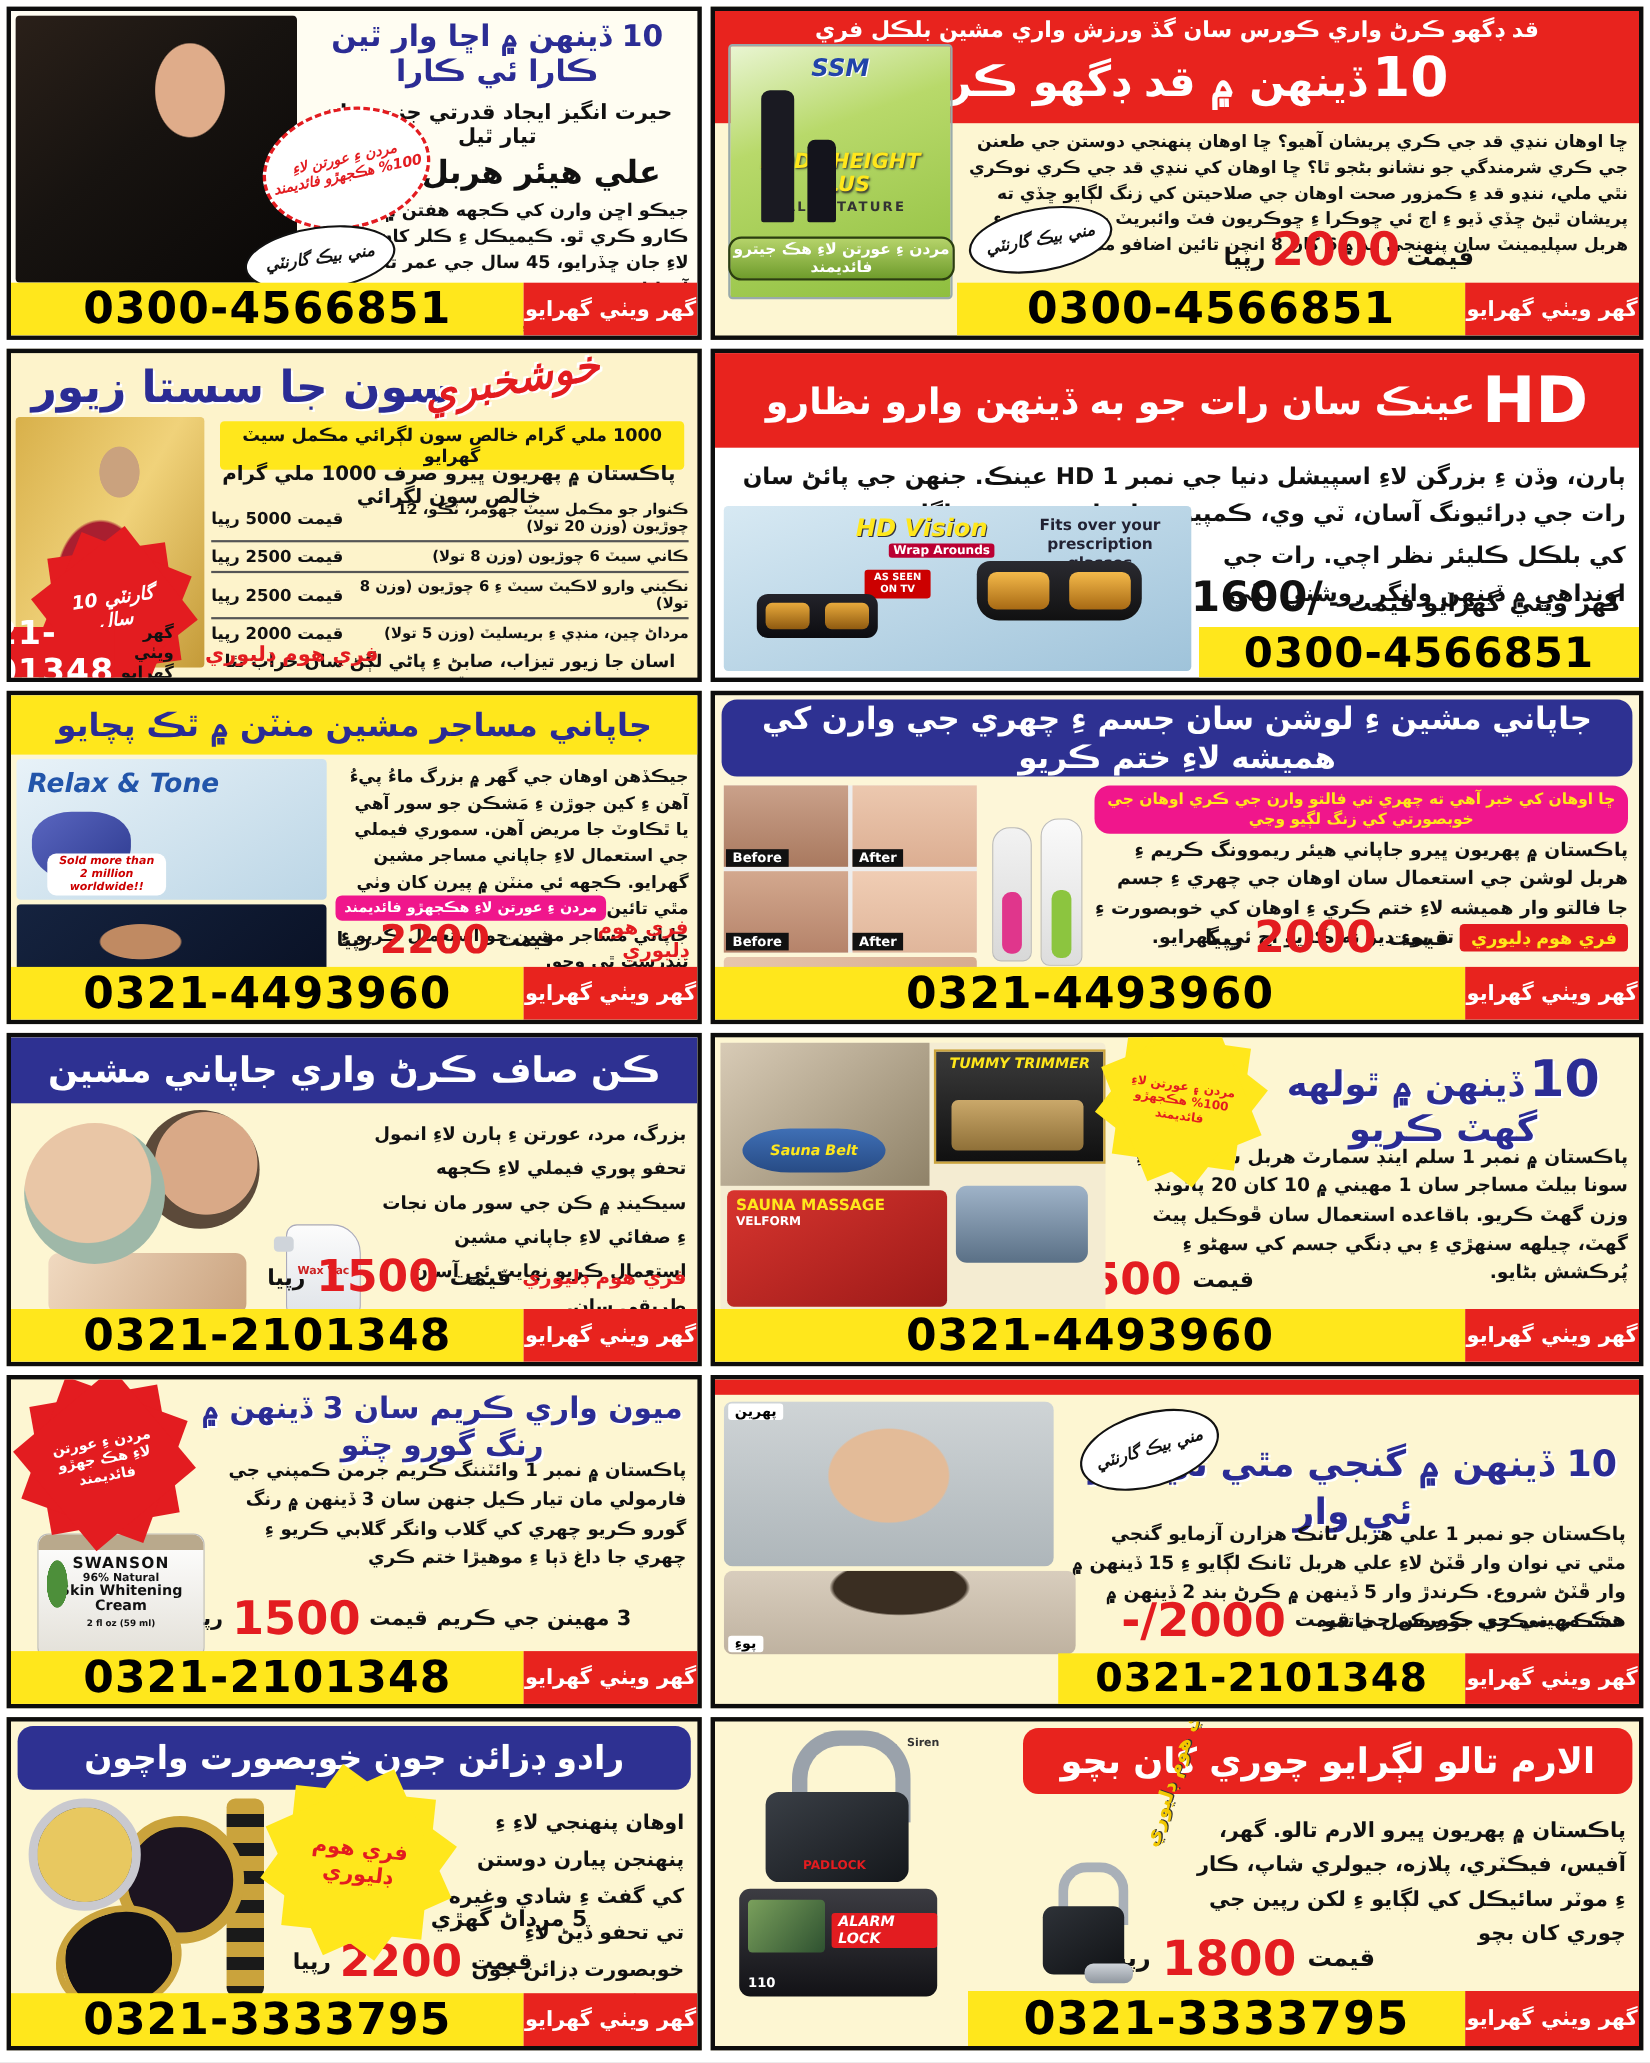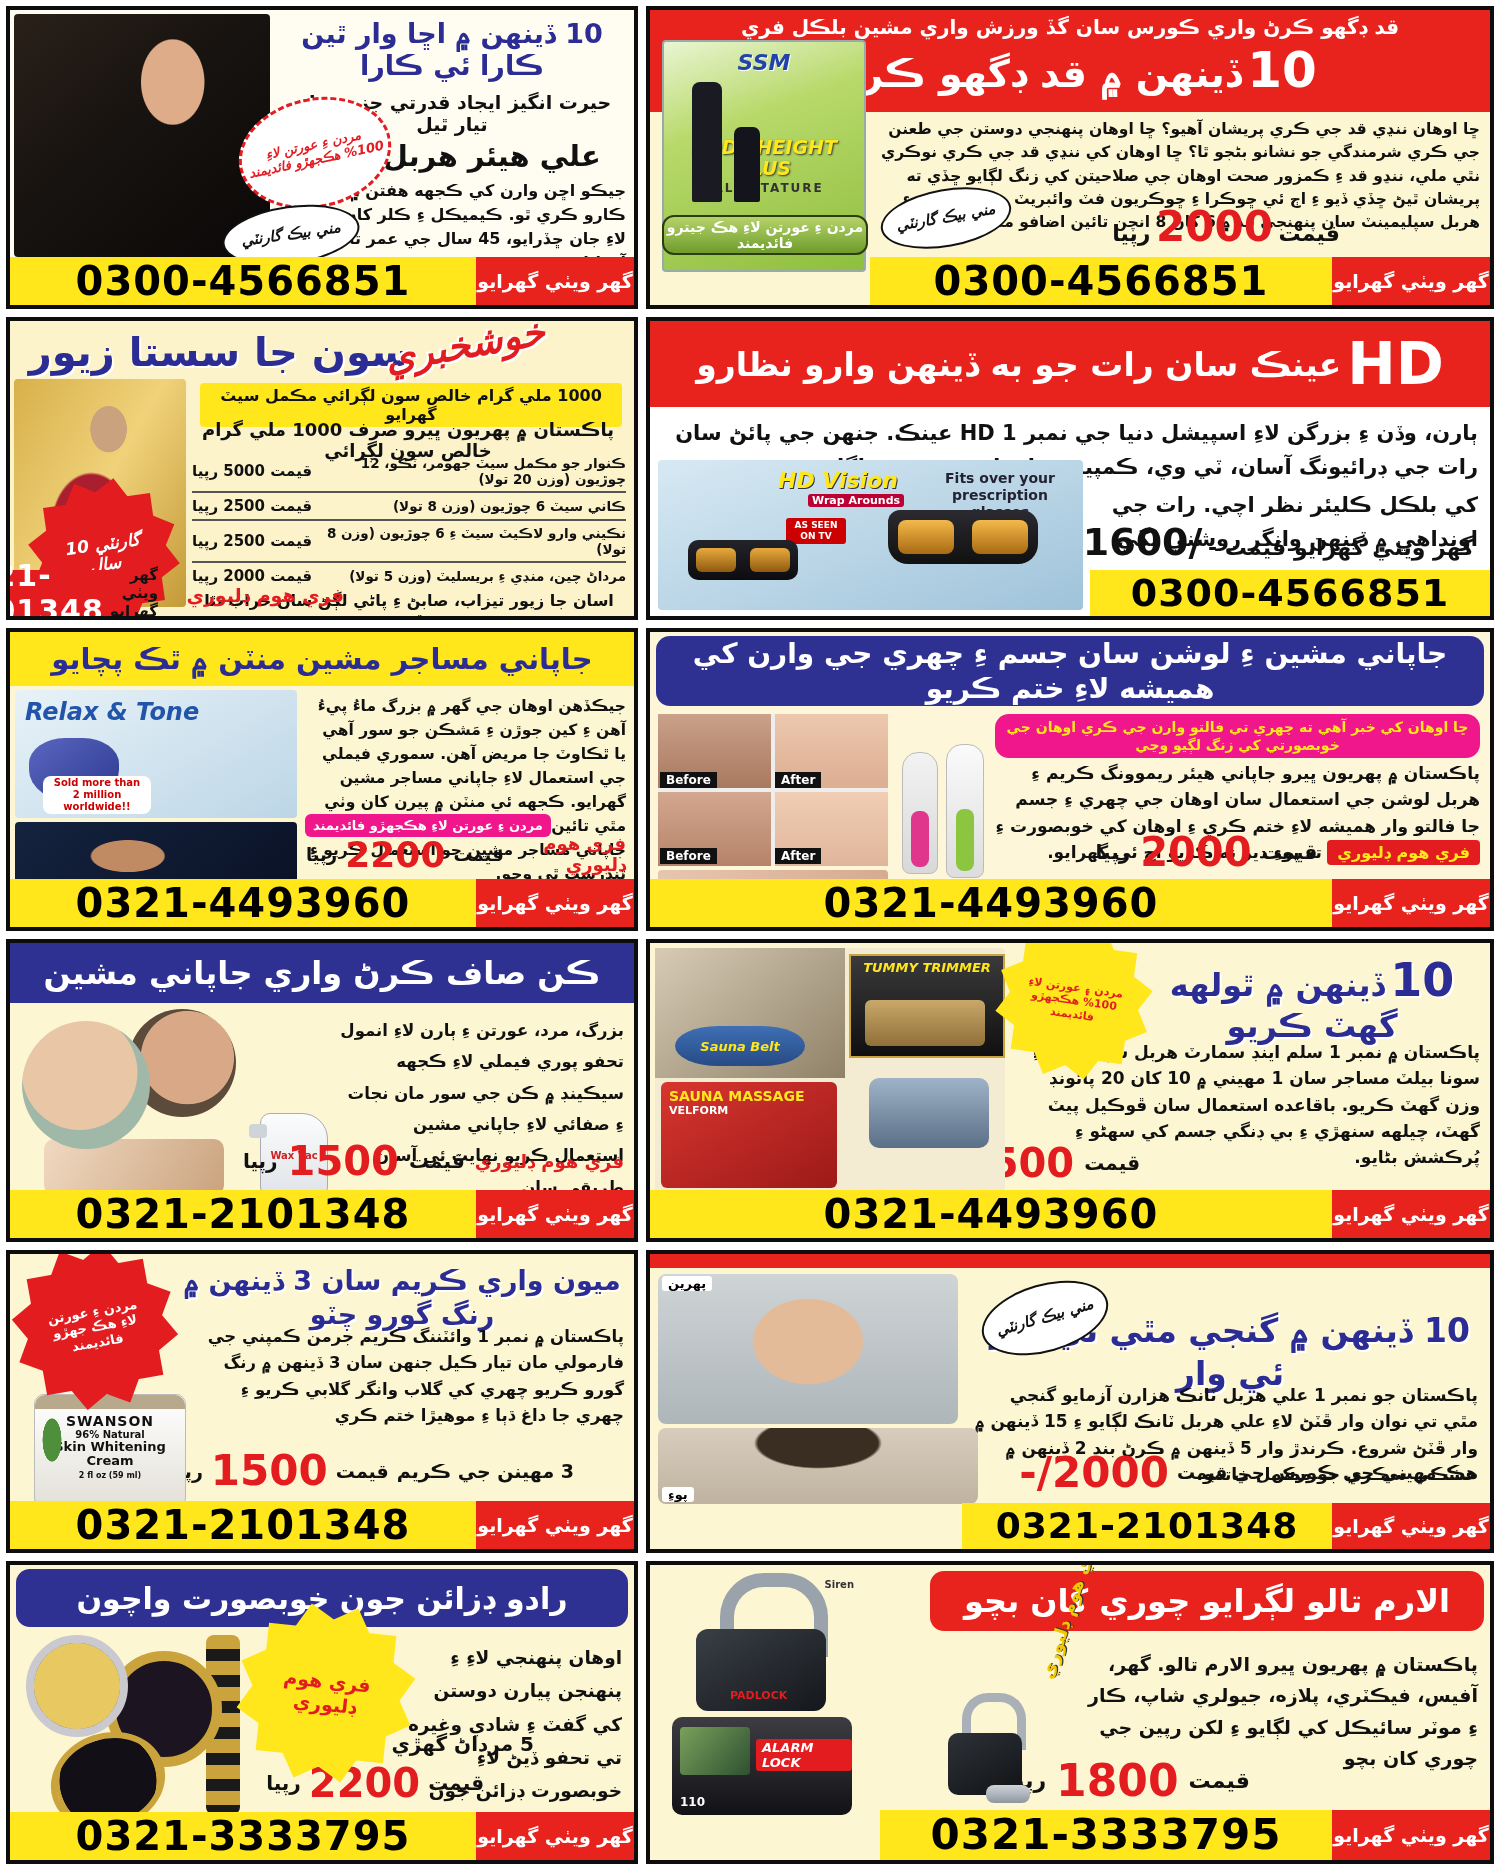--- a/index.html
+++ b/index.html
@@ -159,21 +159,21 @@
     <div class="pbar" style="left:440px;height:46px">
       <div class="pnum" style="font-size:38px">0300-4566851</div>
     </div>
   </div>
 
   <div class="ad">
     <div class="abs rtl c blue" style="left:0;right:0;top:0;height:54px;background:#ffe71c;font-size:29px;display:flex;align-items:center;justify-content:center">جاپاني مساجر مشين منٽن ۾ ٿڪ پچايو</div>
     <div class="photo" style="left:5px;top:58px;width:282px;height:128px;background:linear-gradient(150deg,#e8f2f8,#bcd6e6)">
       <div style="position:absolute;left:10px;top:8px;color:#2255aa;font-size:24px;font-style:italic">Relax &amp; Tone</div>
       <div style="position:absolute;left:14px;top:48px;width:90px;height:64px;background:linear-gradient(140deg,#5a66c0,#2d3a8f);border-radius:40% 40% 50% 50%"></div>
-      <div style="position:absolute;left:28px;bottom:4px;background:#fff;color:#c00;font-size:10px;padding:1px 6px;border-radius:8px;text-align:center;line-height:1.2;width:96px">Sold more than 2 million worldwide!!</div>
+      <div style="position:absolute;left:28px;bottom:4px;background:#fff;color:#c00;font-size:10px;font-style:italic;padding:1px 6px;border-radius:8px;text-align:center;line-height:1.2;width:96px">Sold more than 2 million worldwide!!</div>
     </div>
     <div class="photo" style="left:5px;top:190px;width:282px;height:62px;background:
            radial-gradient(ellipse 60px 26px at 40% 55%, #c08a62 0 60%, transparent 63%),
            linear-gradient(140deg,#15233f,#0a1226)"></div>
     <div class="body-txt abs" style="left:296px;right:8px;top:62px;font-size:15.5px;line-height:1.55">جيڪڏهن اوهان جي گهر ۾ بزرگ ماءُ پيءُ آهن ءِ کين جوڙن ءِ مَشڪن جو سور آهي يا ٿڪاوٽ جا مريض آهن. سموري فيملي جي استعمال لاءِ جاپاني مساجر مشين گهرايو. ڪجهه ئي منٽن ۾ پيرن کان وٺي مٿي تائين سڄي جسم جو ٿڪ مٽائڻ لاءِ جاپاني مساجر مشين جو استعمال ڪريو ءِ تندرست ٿي وڃو.</div>
     <div class="abs rtl" style="left:296px;right:8px;bottom:52px;display:flex;align-items:center;gap:8px;flex-wrap:nowrap">
       <span class="red" style="font-size:18px">فري هوم ڊليوري</span>
       <span style="font-size:18px">قيمت</span>
       <span class="pricebig" style="font-size:36px">2200</span>
       <span style="font-size:18px">رپيا</span>
@@ -247,21 +247,21 @@
   <div class="ad">
     <div class="photo" style="left:5px;top:5px;width:350px;height:245px;background:#f4ecd2">
       <div style="position:absolute;left:0;top:0;width:190px;height:130px;background:linear-gradient(140deg,#d8cbb6,#8f8268)"></div>
       <div style="position:absolute;left:20px;top:78px;width:130px;height:40px;background:linear-gradient(#3f6fb5,#274b85);border-radius:40%/60%;display:flex;align-items:center;justify-content:center">
         <span style="color:#ffe71c;font-size:13px;font-style:italic">Sauna Belt</span>
       </div>
       <div style="position:absolute;right:0;top:6px;width:152px;height:100px;background:linear-gradient(#3a3a3a,#101010);border:2px solid #caa33c">
         <div class="c" style="color:#ffe71c;font-size:13px;font-style:italic;margin-top:4px">TUMMY TRIMMER</div>
         <div style="position:absolute;left:14px;bottom:10px;width:120px;height:46px;background:linear-gradient(#caa86a,#8f7038);border-radius:6px"></div>
       </div>
-      <div style="position:absolute;left:6px;top:134px;width:176px;height:106px;background:linear-gradient(150deg,#d8352f,#9c1a18);border-radius:6px">
+      <div style="position:absolute;left:6px;top:134px;width:200px;height:106px;background:linear-gradient(150deg,#d8352f,#9c1a18);border-radius:6px">
         <div style="color:#ffe71c;font-size:14px;margin:6px 8px 0">SAUNA MASSAGE</div>
         <div style="color:#fff;font-size:11px;margin:0 8px">VELFORM</div>
       </div>
       <div style="position:absolute;right:16px;top:130px;width:120px;height:70px;background:linear-gradient(#9fb3c8,#5a7086);border-radius:10px"></div>
       <div style="position:absolute;left:10px;bottom:0;width:330px;height:0px"></div>
     </div>
     <div class="burst" style="left:368px;top:2px;width:112px;height:112px;background:#ffe71c;transform:rotate(8deg)">
       <span class="red" style="font-size:11px">مردن ۽ عورتن لاءِ 100% هڪجهڙو فائديمند</span>
     </div>
     <div class="abs rtl c" style="left:490px;right:6px;top:10px">

